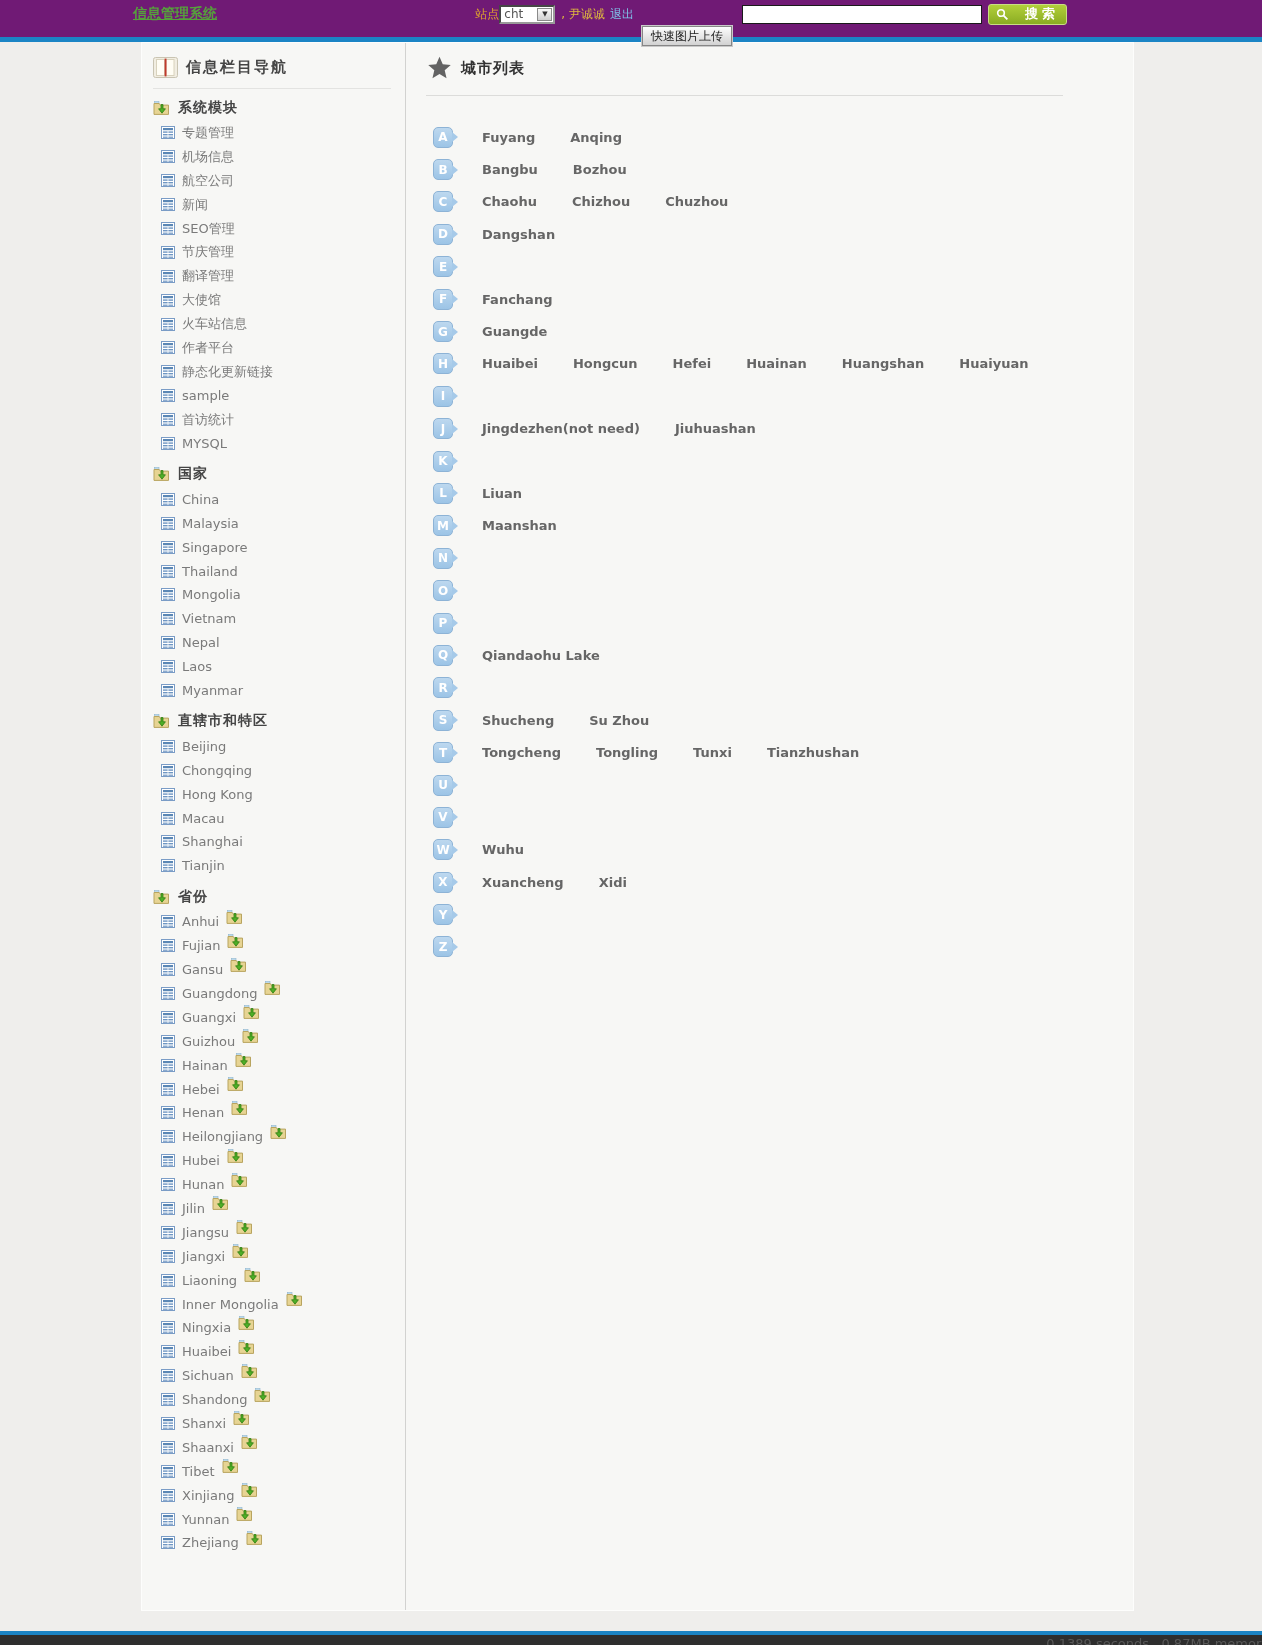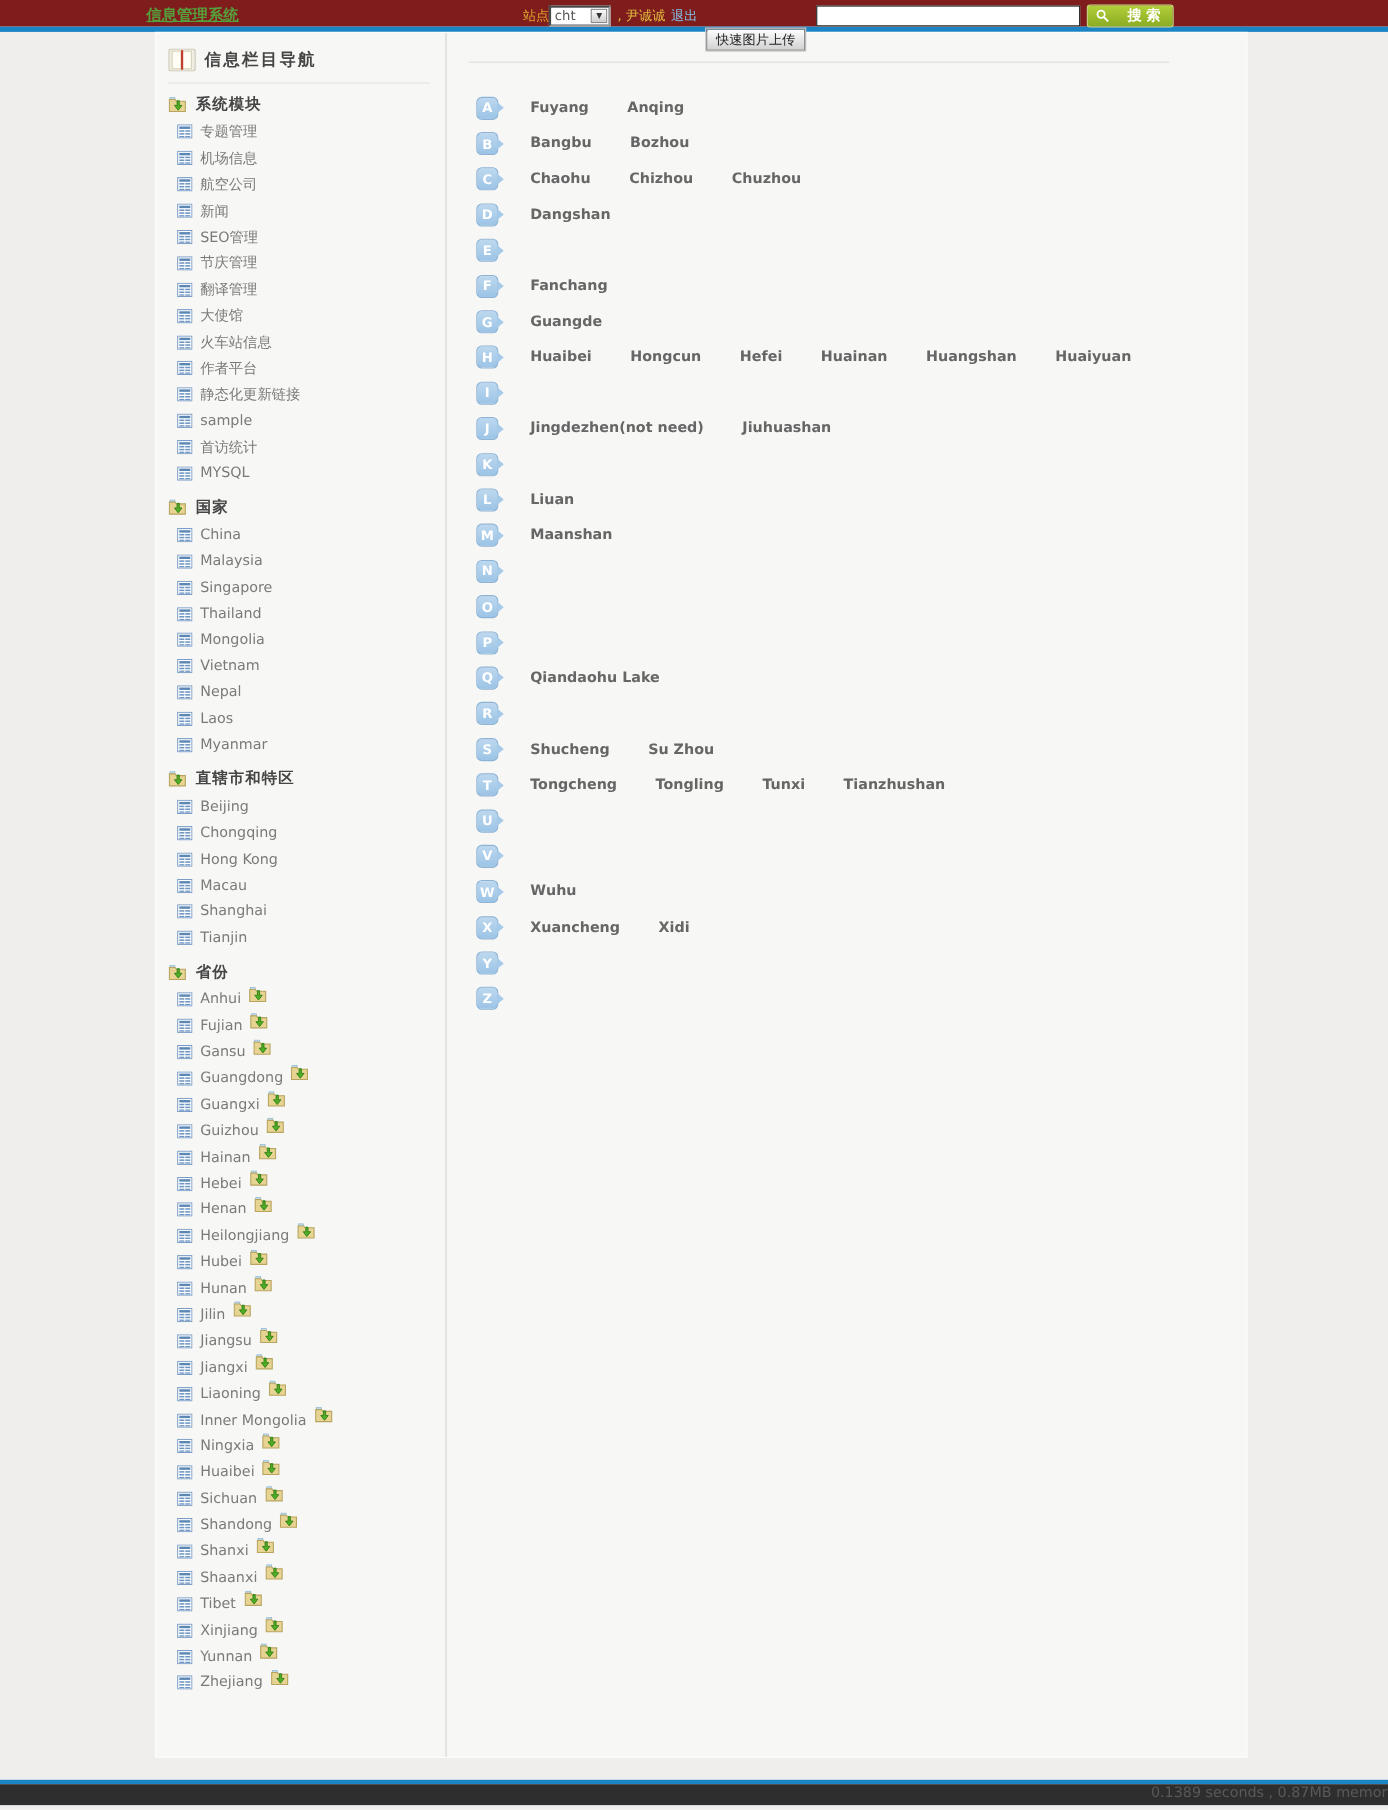--- a/index.html
+++ b/index.html
@@ -4,21 +4,21 @@
 <style>
   * { box-sizing: border-box; }
   html, body { margin:0; padding:0; }
   body {
     width:1262px; height:1645px;
     background:#efeeec;
     font-family:"DejaVu Sans", "Liberation Sans", sans-serif;
     overflow:hidden;
   }
   
-  .topbar { height:24px; background:#7f1d1d; position:relative; }
+  .topbar { height:37px; background:#701a75; position:relative; }
   .app-title {
     position:absolute; left:133px; top:5px;
     color:#56a03c; font-size:14px; font-weight:bold;
     text-decoration:underline; cursor:pointer;
   }
   .topbar-right {
     position:absolute; right:195px; top:0; height:28px;
     display:flex; align-items:center;
   }
   .site-label { color:#dfa42e; font-size:12px; margin-right:0; }
@@ -1230,20 +1230,28 @@
     <path d="M1 3.5 h5.2 l1.2 1.6 h8.1 v9.3 h-14.5 z" fill="#e7d493" stroke="#b8a45f"></path>
     <path d="M8 4.6 v4.2 h-2.4 l3.4 4.4 3.4 -4.4 h-2.4 v-4.2 z" fill="#4fae27" stroke="#2f7d12" stroke-width="0.8"></path>
   </svg>
             </span>
           </div>
         </div>
       </div>
   </div>
 
   <div class="main">
+    <div class="main-header">
+      <span class="ico">
+          <svg width="27" height="26" viewBox="0 0 24 24">
+        <path d="M12 1.6 l3 7 7.4 0.6 -5.6 4.9 1.7 7.3 -6.5 -3.9 -6.5 3.9 1.7 -7.3 -5.6 -4.9 7.4 -0.6 z" fill="#636363"></path>
+      </svg>
+        </span>
+      <span class="main-title">城市列表</span>
+    </div>
     <hr class="main-hr">
     <div class="letters" id="letter-rows">
         <div class="letter-row">
           <span class="letter-badge">A</span>
           <span class="city">Fuyang</span>
           <span class="city">Anqing</span>
         </div>
         <div class="letter-row">
           <span class="letter-badge">B</span>
           <span class="city">Bangbu</span>

